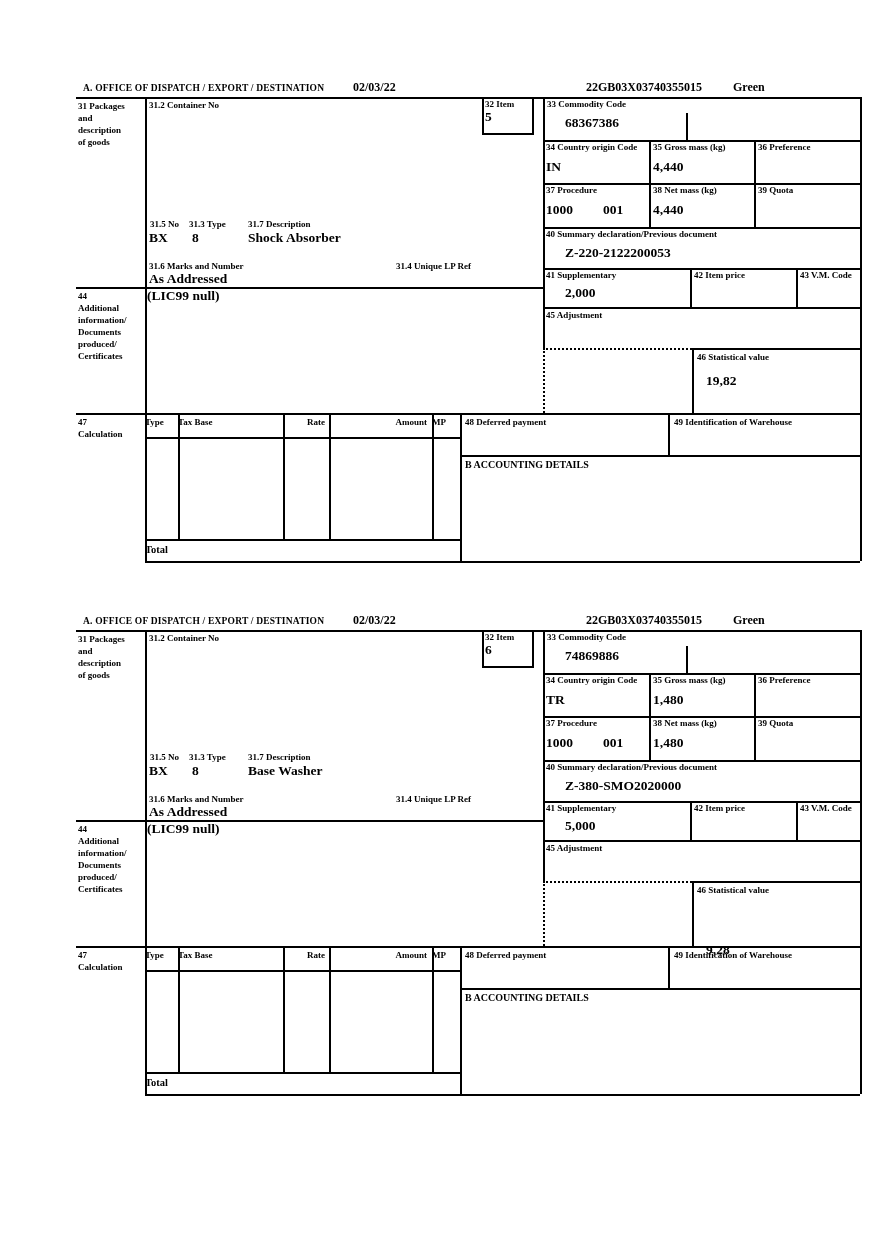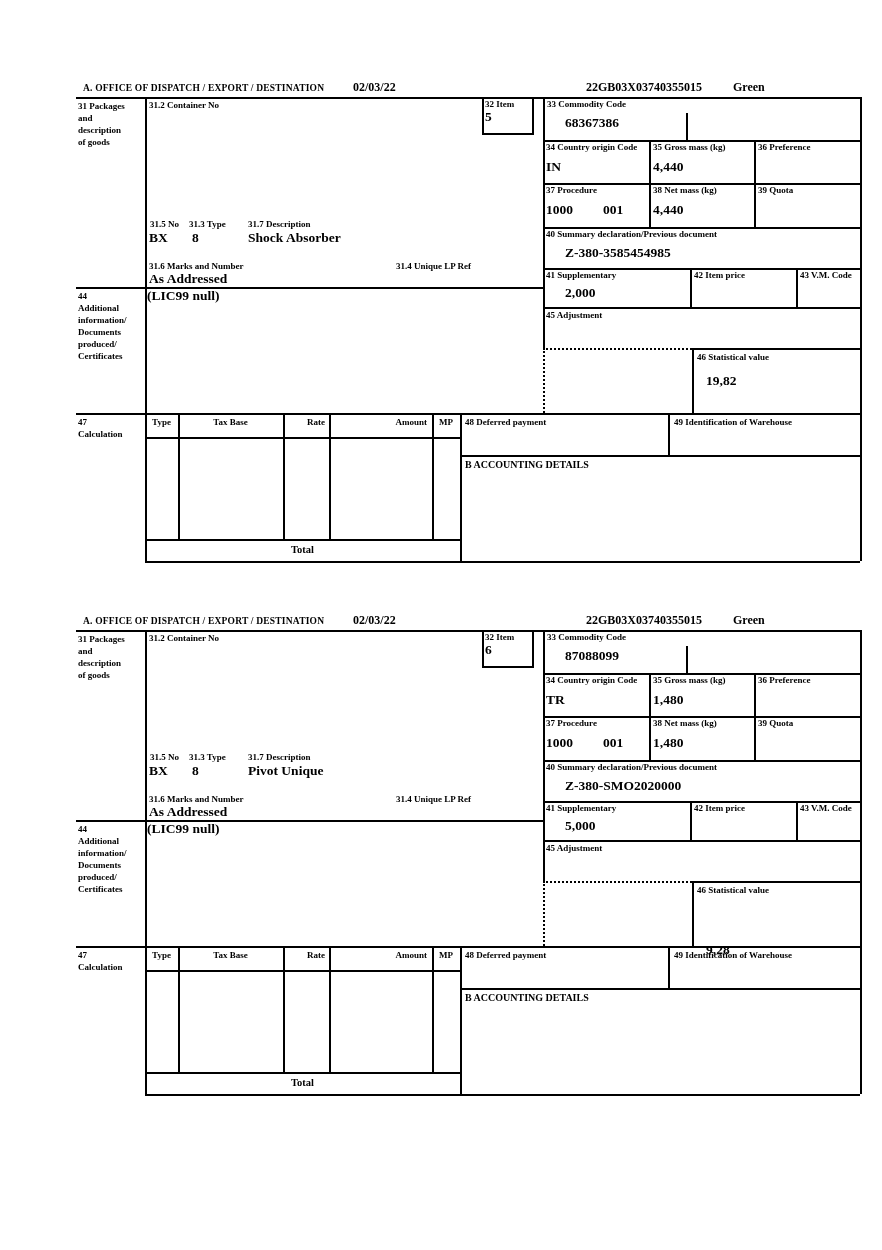--- a/index.html
+++ b/index.html
@@ -11,21 +11,21 @@
   .hd{position:absolute;height:0;border-top:2px dotted #000;}
   .vd{position:absolute;width:0;border-left:2px dotted #000;}
   .t{position:absolute;font-weight:700;white-space:nowrap;}
   .lbl{font-size:9px;line-height:10px;}
   .lblc{font-size:9px;line-height:12px;white-space:pre-line;}
   .val{font-size:13.5px;line-height:15px;}
   .hdr{font-size:9.5px;letter-spacing:0.2px;}
   .big{font-size:12px;}
   .acct{font-size:10px;}
   .colh{font-size:9px;}
-  .ctr{text-align:center;}
+  .ctr{}
   .rgt{text-align:right;}
 </style>
 </head>
 <body>
 
 <div id="page">
   <div class="section" style="top: 80px;">
 
     <span class="t hdr" style="left:7px;top:3px;">A.  OFFICE OF DISPATCH / EXPORT / DESTINATION</span>
     <span class="t big" style="left:277px;top:0px;">02/03/22</span>
@@ -105,21 +105,21 @@
     <span class="t lbl" style="left:682px;top:62px;">36 Preference</span>
 
     <span class="t lbl" style="left:470px;top:105px;">37 Procedure</span>
     <span class="t val" style="left:470px;top:122px;">1000</span>
     <span class="t val" style="left:527px;top:122px;">001</span>
     <span class="t lbl" style="left:577px;top:105px;">38 Net mass (kg)</span>
     <span class="t val" style="left:577px;top:122px;">4,440</span>
     <span class="t lbl" style="left:682px;top:105px;">39 Quota</span>
 
     <span class="t lbl" style="left:470px;top:149px;">40 Summary declaration/Previous document</span>
-    <span class="t val" style="left:489px;top:165px;">Z-380-3585454985</span>
+    <span class="t val" style="left:489px;top:165px;">Z-220-2122200053</span>
 
     <span class="t lbl" style="left:470px;top:190px;">41 Supplementary</span>
     <span class="t val" style="left:489px;top:205px;">2,000</span>
     <span class="t lbl" style="left:618px;top:190px;">42 Item price</span>
     <span class="t lbl" style="left:724px;top:190px;">43 V.M. Code</span>
 
     <span class="t lbl" style="left:470px;top:230px;">45 Adjustment</span>
     <span class="t lbl" style="left:621px;top:272px;">46 Statistical value</span>
     <span class="t val" style="left:630px;top:293px;">19,82</span>
 
@@ -189,31 +189,31 @@
 Certificates</span>
     <span class="t lblc" style="left:2px;top:336px;">47
 Calculation</span>
 
     <span class="t lbl" style="left:73px;top:20px;">31.2 Container No</span>
     <span class="t lbl" style="left:74px;top:139px;">31.5 No</span>
     <span class="t lbl" style="left:113px;top:139px;">31.3 Type</span>
     <span class="t lbl" style="left:172px;top:139px;">31.7 Description</span>
     <span class="t val" style="left:73px;top:150px;">BX</span>
     <span class="t val" style="left:116px;top:150px;">8</span>
-    <span class="t val" style="left:172px;top:150px;">Pivot Unique</span>
+    <span class="t val" style="left:172px;top:150px;">Base Washer</span>
     <span class="t lbl" style="left:73px;top:181px;">31.6 Marks and Number</span>
     <span class="t lbl" style="left:320px;top:181px;">31.4 Unique LP Ref</span>
     <span class="t val" style="left:73px;top:191px;">As Addressed</span>
     <span class="t val" style="left:71px;top:208px;">(LIC99 null)</span>
 
     <span class="t lbl" style="left:409px;top:19px;">32 Item</span>
     <span class="t val" style="left:409px;top:29px;">6</span>
 
     <span class="t lbl" style="left:471px;top:19px;">33 Commodity Code</span>
-    <span class="t val" style="left:489px;top:35px;">87088099</span>
+    <span class="t val" style="left:489px;top:35px;">74869886</span>
 
     <span class="t lbl" style="left:470px;top:62px;">34 Country origin Code</span>
     <span class="t val" style="left:470px;top:79px;">TR</span>
     <span class="t lbl" style="left:577px;top:62px;">35 Gross mass (kg)</span>
     <span class="t val" style="left:577px;top:79px;">1,480</span>
     <span class="t lbl" style="left:682px;top:62px;">36 Preference</span>
 
     <span class="t lbl" style="left:470px;top:105px;">37 Procedure</span>
     <span class="t val" style="left:470px;top:122px;">1000</span>
     <span class="t val" style="left:527px;top:122px;">001</span>

